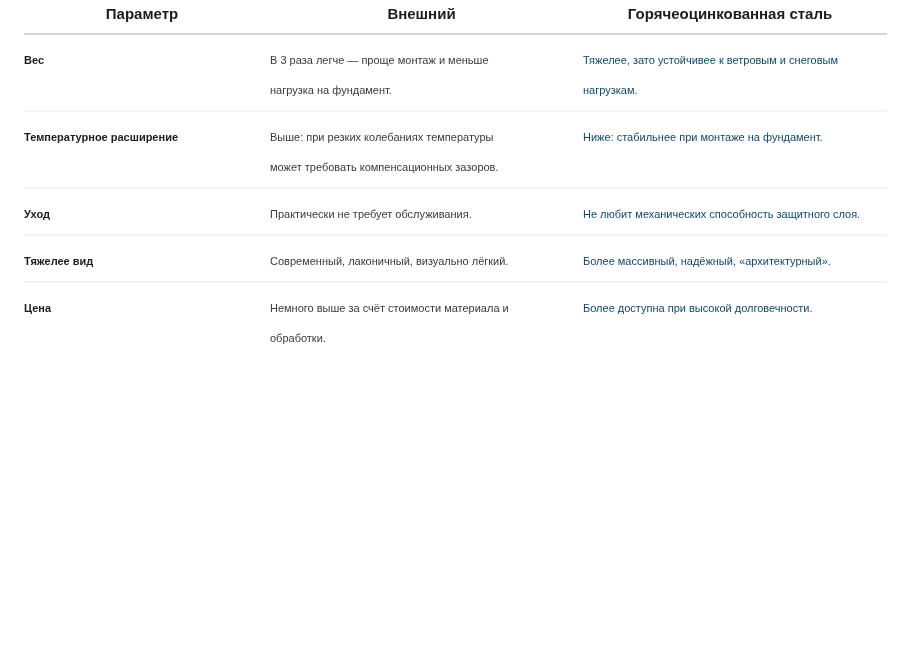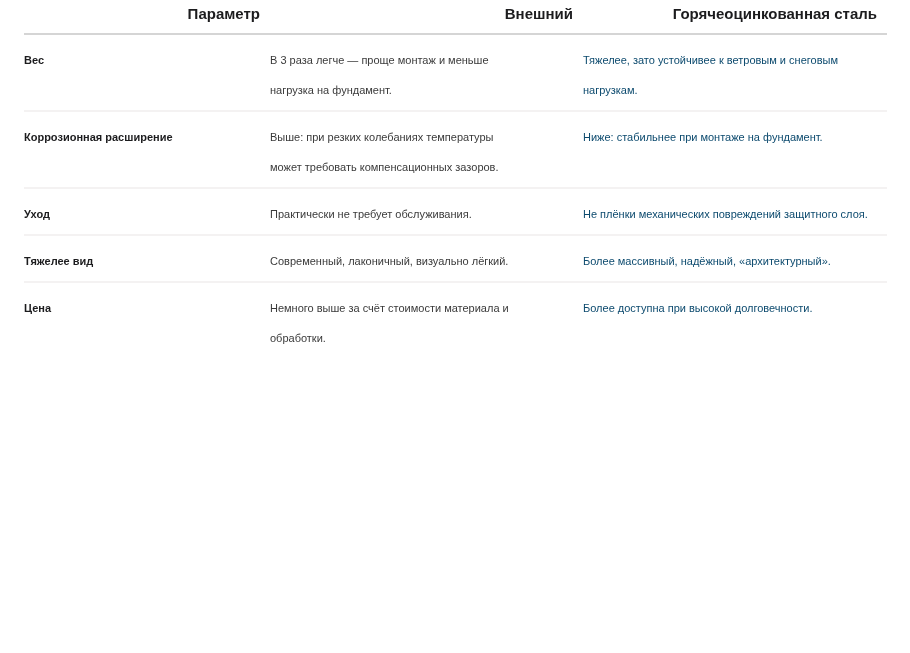--- a/index.html
+++ b/index.html
@@ -17,21 +17,21 @@
   table.comparison-table {
     border-collapse: collapse;
     table-layout: fixed;
     margin: 0 0 0 24px;
     width: 863px;
   }
   col.c1 { width: 246px; }
   col.c2 { width: 313px; }
   col.c3 { width: 304px; }
   th {
-    text-align: right;
+    text-align: center;
     vertical-align: top;
     font-size: 15px;
     font-weight: bold;
     color: #1c1c1e;
     line-height: 20px;
     padding: 4px 10px 9px 0;
     border-bottom: 2px solid #d5d5d5;
   }
   td {
     vertical-align: top;
@@ -73,28 +73,28 @@
       <th>Горячеоцинкованная сталь</th>
     </tr>
   </thead>
   <tbody>
     <tr>
       <td class="param-cell">Вес</td>
       <td class="aluminum-cell">В 3 раза легче — проще монтаж и меньше нагрузка на фундамент.</td>
       <td class="steel-cell">Тяжелее, зато устойчивее к ветровым и снеговым нагрузкам.</td>
     </tr>
     <tr>
-      <td class="param-cell">Коррозионная расширение</td>
+      <td class="param-cell">Температурное расширение</td>
       <td class="aluminum-cell">Выше: при резких колебаниях температуры может требовать компенсационных зазоров.</td>
       <td class="steel-cell">Ниже: стабильнее при монтаже на фундамент.</td>
     </tr>
     <tr>
       <td class="param-cell">Уход</td>
       <td class="aluminum-cell">Практически не требует обслуживания.</td>
-      <td class="steel-cell">Не плёнки механических повреждений защитного слоя.</td>
+      <td class="steel-cell">Не любит механических способность защитного слоя.</td>
     </tr>
     <tr>
       <td class="param-cell">Тяжелее вид</td>
       <td class="aluminum-cell">Современный, лаконичный, визуально лёгкий.</td>
       <td class="steel-cell">Более массивный, надёжный, «архитектурный».</td>
     </tr>
     <tr>
       <td class="param-cell">Цена</td>
       <td class="aluminum-cell">Немного выше за счёт стоимости материала и обработки.</td>
       <td class="steel-cell">Более доступна при высокой долговечности.</td>

